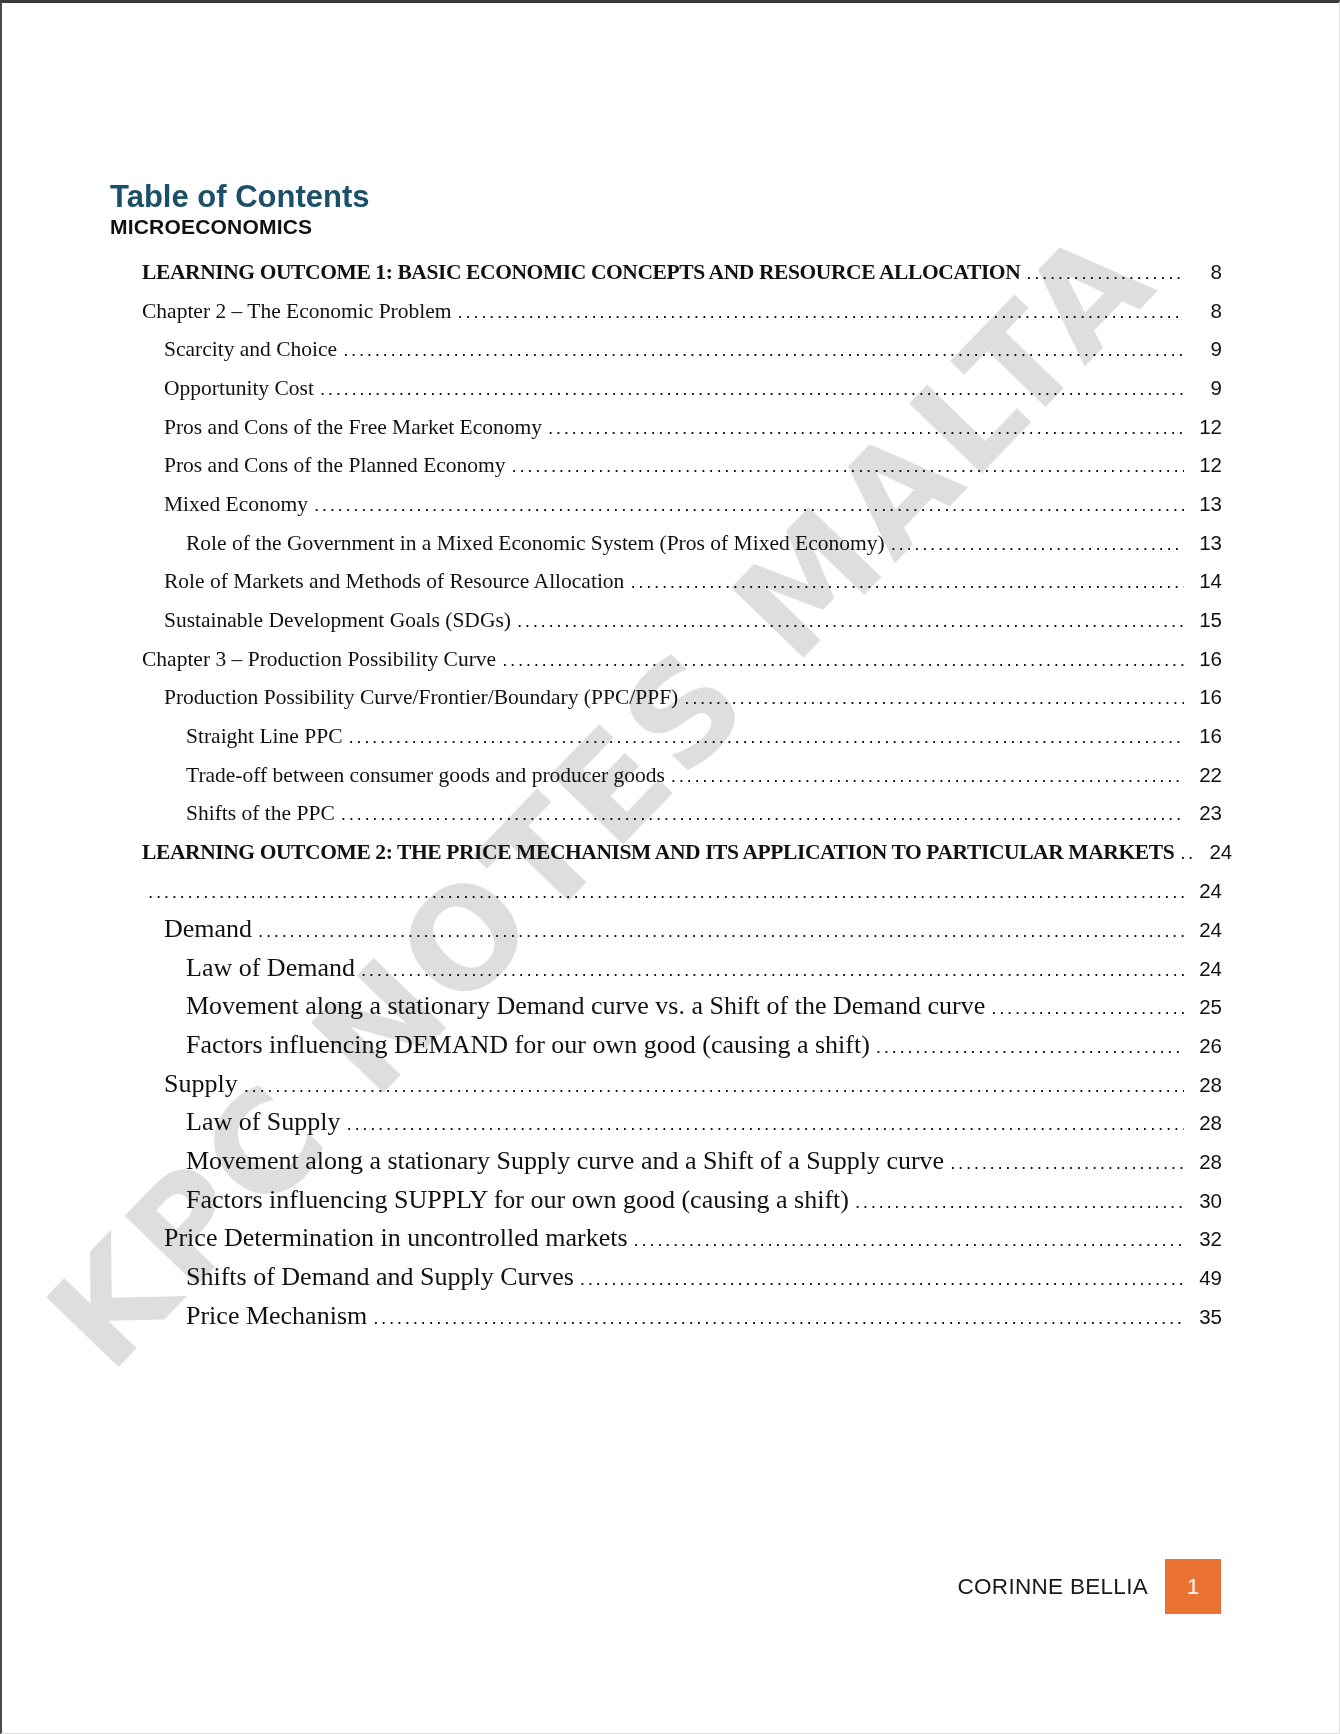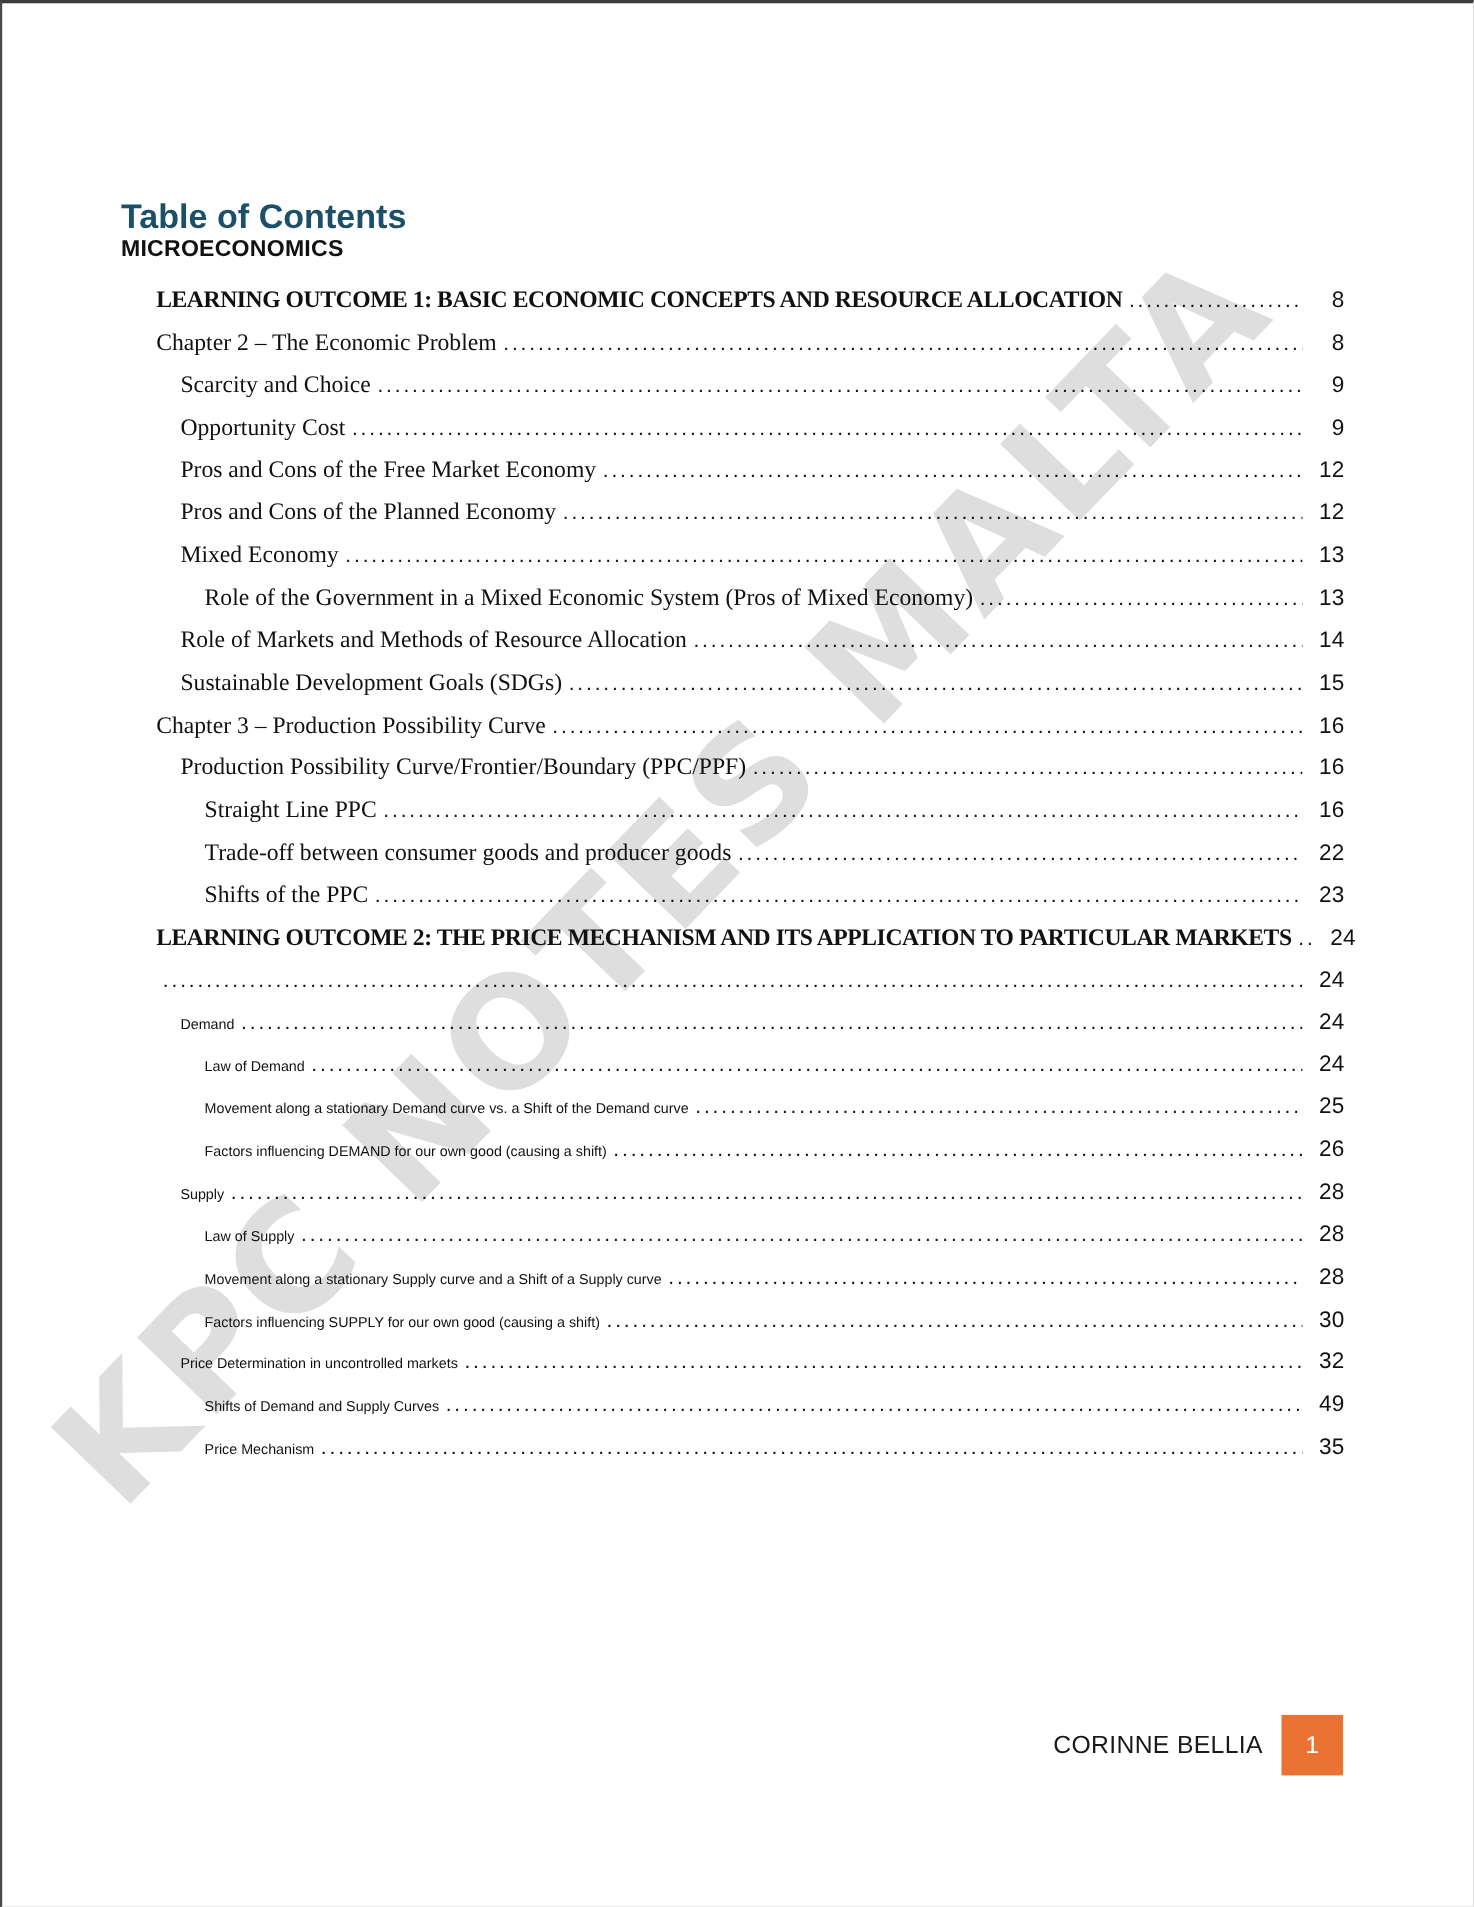--- a/index.html
+++ b/index.html
@@ -62,22 +62,22 @@
     color: #111111;
     cursor: pointer;
     margin-left: 32px;
   }
   .toc-row .label { white-space: nowrap; }
   .toc-row.serif .label {
     font-family: "Liberation Serif", serif;
     font-size: 21.5px;
   }
   .toc-row.sans .label {
-    font-family: Liberation Sans, sans-serif;
-    font-size: 13px;
+    font-family: Liberation Serif, serif;
+    font-size: 26px;
   }
   .toc-row.bold .label {
     font-weight: 700;
     letter-spacing: -0.4px;
   }
   .toc-row.lvl0 { padding-left: 0; }
   .toc-row.lvl1 { padding-left: 22px; }
   .toc-row.lvl2 { padding-left: 44px; }
 
   .dots {

